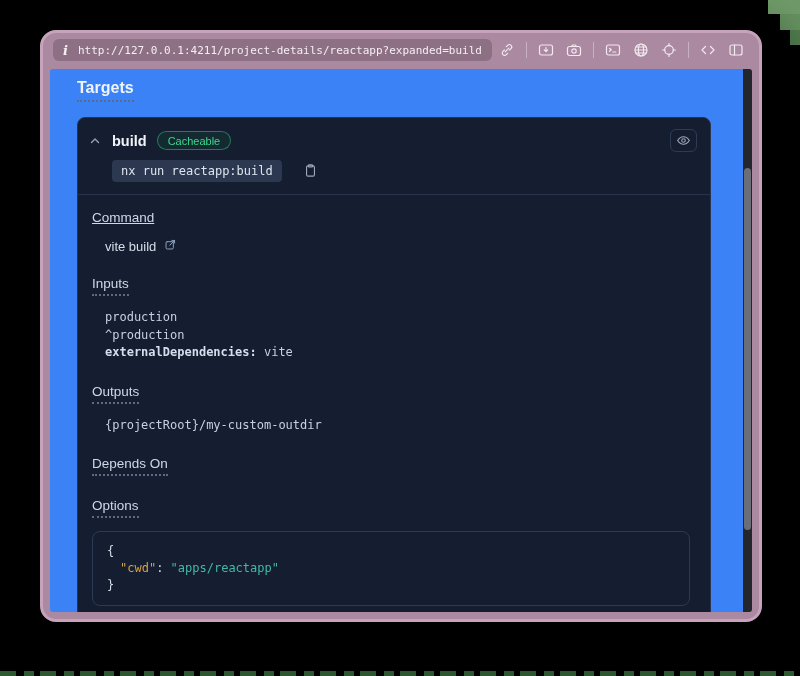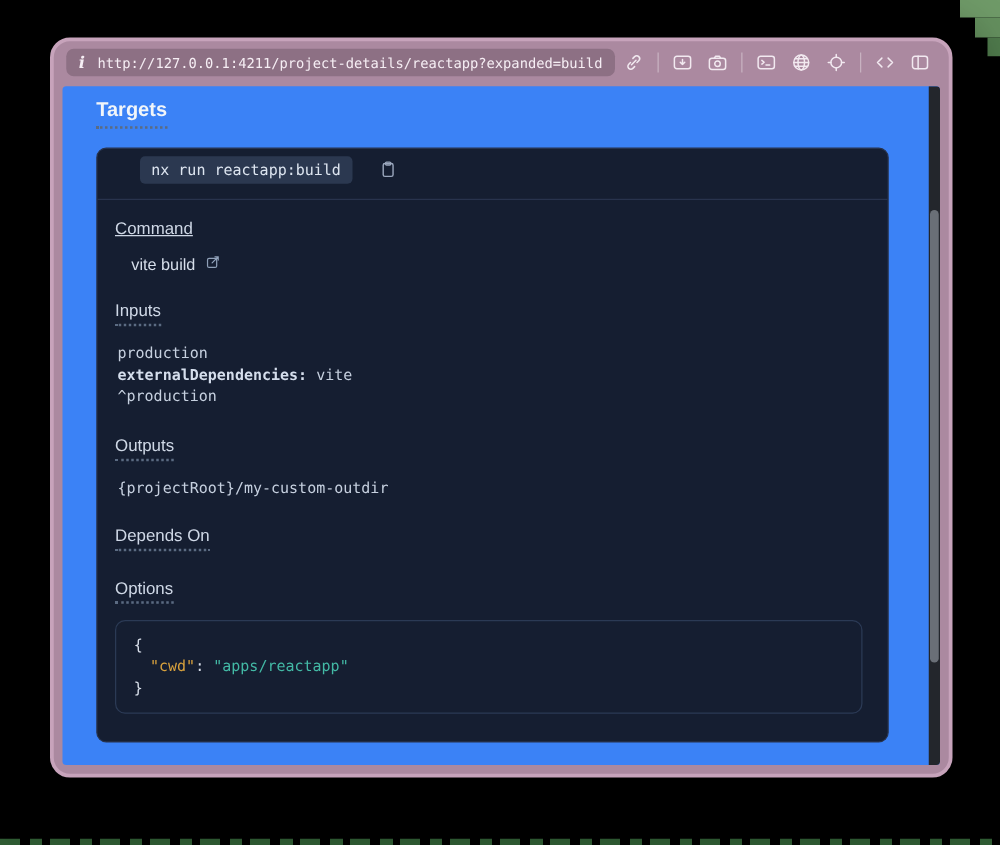--- a/index.html
+++ b/index.html
@@ -70,21 +70,21 @@
     stroke-linecap:round; stroke-linejoin:round; }
   .divider { height:1px; background:#28334d; }
 
   .card-body { padding:15px 20px 22px 14px; }
   .sec-label { font-size:13.5px; color:#cfd8e6; margin:22px 0 13px; }
   .sec-label:first-child { margin-top:0;text-decoration:underline; }
   .sec-label.dotted span { display:inline-block; border-bottom:2px dotted #5b6b82; padding-bottom:3px; }
   .cmd-row { display:flex; align-items:center; gap:8px; margin-left:13px; font-size:13px; color:#d6deea; }
   .cmd-row svg { width:13px; height:13px; stroke:#8fa0b8; stroke-width:1.2; fill:none;
     stroke-linecap:round; stroke-linejoin:round; }
-  .mono-lines { margin-left:2px; font-family:"DejaVu Sans Mono", monospace;
+  .mono-lines { margin-left:13px; font-family:"DejaVu Sans Mono", monospace;
     font-size:12px; color:#c6d0df; line-height:17.5px; }
   .mono-lines b { font-weight:700; color:#d5deec; }
 
   .code-block { border:1px solid #2b3a55; border-radius:8px; padding:11px 14px; margin-top:2px;
     font-family:"DejaVu Sans Mono", monospace; font-size:12px; line-height:17px; color:#d7dee9; }
   .code-key { color:#d9a23d; }
   .code-str { color:#43b9a5; }
   .code-ind { padding-left:13px; }
 </style>
 </head>
@@ -160,20 +160,35 @@
       </div>
     </div>
 
     <div class="viewport">
 
       <h1 class="page-title">
         <span>Targets</span>
       </h1>
 
       <section class="card">
+        <div class="card-head">
+          <span class="chev">
+            <svg viewBox="0 0 16 16">
+                <path d="M4 9.8 8 5.8l4 4"></path>
+              </svg>
+          </span>
+          <span class="t-name">build</span>
+          <span class="badge">Cacheable</span>
+          <span class="eye-btn">
+            <svg viewBox="0 0 16 16">
+                <path d="M1.8 8s2.4-4 6.2-4 6.2 4 6.2 4-2.4 4-6.2 4S1.8 8 1.8 8z"></path>
+                <circle cx="8" cy="8" r="1.9"></circle>
+              </svg>
+          </span>
+        </div>
         <div class="created-row">
           <span class="run-wrap">
             <span class="run-pill">nx run reactapp:build</span>
             <span class="copy-btn">
               <svg viewBox="0 0 16 16">
                   <rect x="5.8" y="1.8" width="4.4" height="2.4" rx="0.8"></rect>
                   <rect x="3.8" y="3" width="8.4" height="11" rx="1.5"></rect>
                 </svg>
             </span>
           </span>
@@ -192,22 +207,22 @@
                   <path d="M7 9l6-6M9.8 3H13v3.2"></path>
                 </svg>
             </span>
           </div>
 
           <div class="sec-label dotted">
             <span>Inputs</span>
           </div>
           <div class="mono-lines">
             <div>production</div>
+            <div>^production</div>
             <div><b>externalDependencies:</b><span> vite</span></div>
-            <div>^production</div>
           </div>
 
           <div class="sec-label dotted">
             <span>Outputs</span>
           </div>
           <div class="mono-lines">
             <div>{projectRoot}/my-custom-outdir</div>
           </div>
 
           <div class="sec-label dotted">

